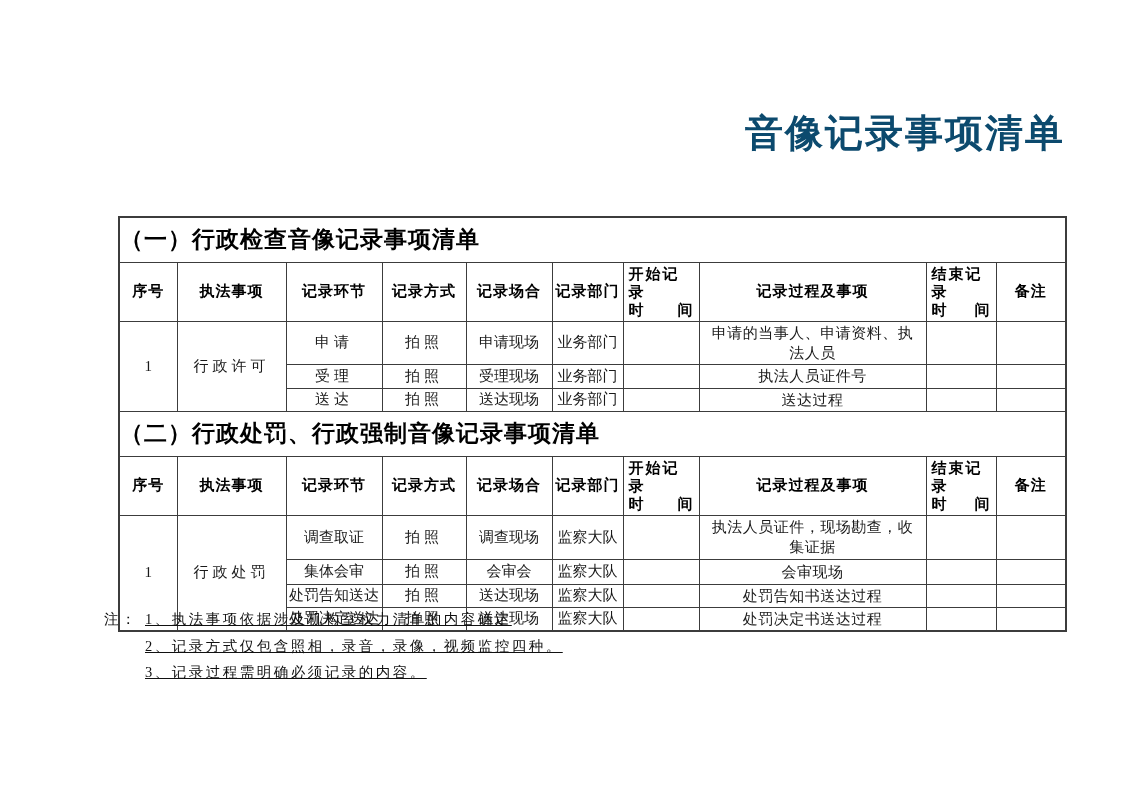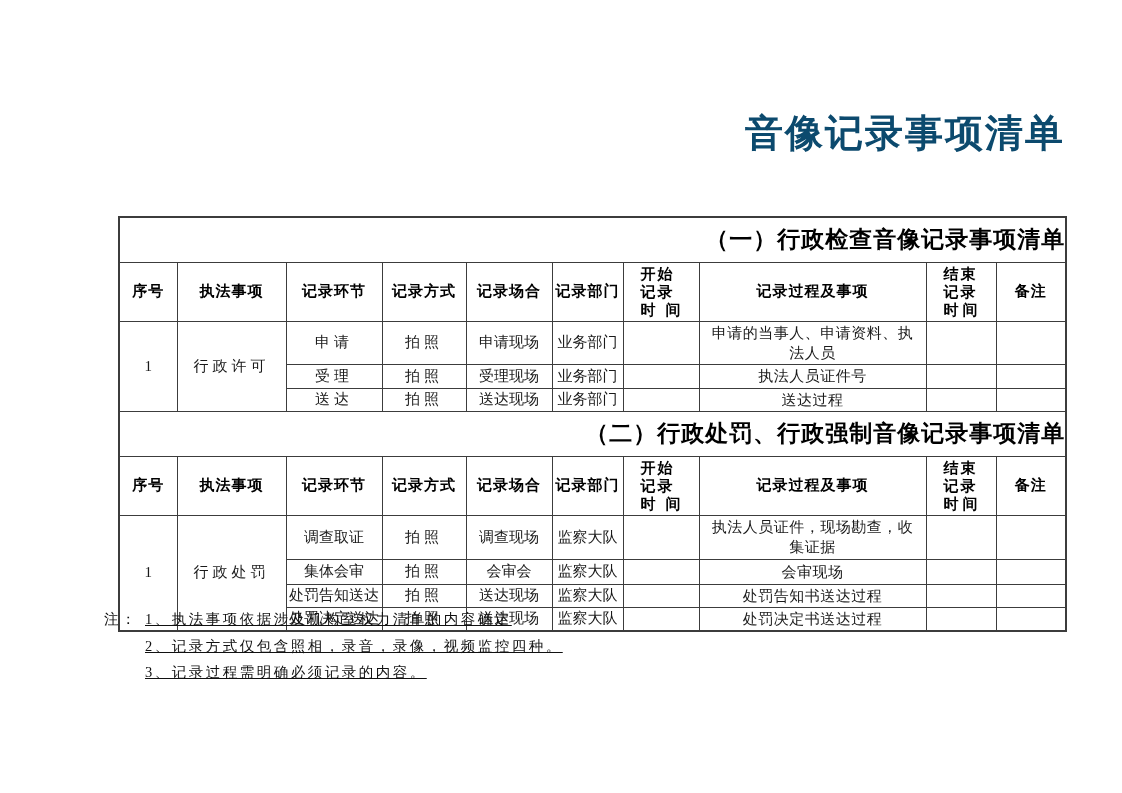--- a/index.html
+++ b/index.html
@@ -35,35 +35,35 @@
   tr.h43 { height: 43px; }
   tr.h25 { height: 25px; margin-left: 39px; }
   tr.h24 { height: 24px; margin-top: 28px; }
   tr.h23 { height: 23px; }
   tr.h21 { height: 21px; }
 
   .sec-title {
     font-family: "Liberation Sans", "DejaVu Sans", sans-serif;
     font-weight: bold;
     font-size: 23px;
-    text-align: right;
+    text-align: left;
     letter-spacing: 1px;
     color: #000;
   }
 
   th.col-h {
     font-family: "Liberation Sans", "DejaVu Sans", sans-serif;
     font-weight: bold;
     font-size: 15px;
     text-align: center;
     letter-spacing: 1px;
     color: #000;
     padding: 2px;
   }
-  th.timecol { padding: 2px 17px; }
+  th.timecol { padding: 2px 5px; }
   th.timecol .tl { display: block; text-align: left; line-height: 18px; letter-spacing: 2px; }
   th.timecol .tj { display: flex; justify-content: space-between; line-height: 18px; }
   th.timecol .tj i { font-style: normal; }
 
   td.c {
     font-size: 15px;
     text-align: center;
     letter-spacing: 4px;
     padding: 1px 2px;
     white-space: nowrap;

